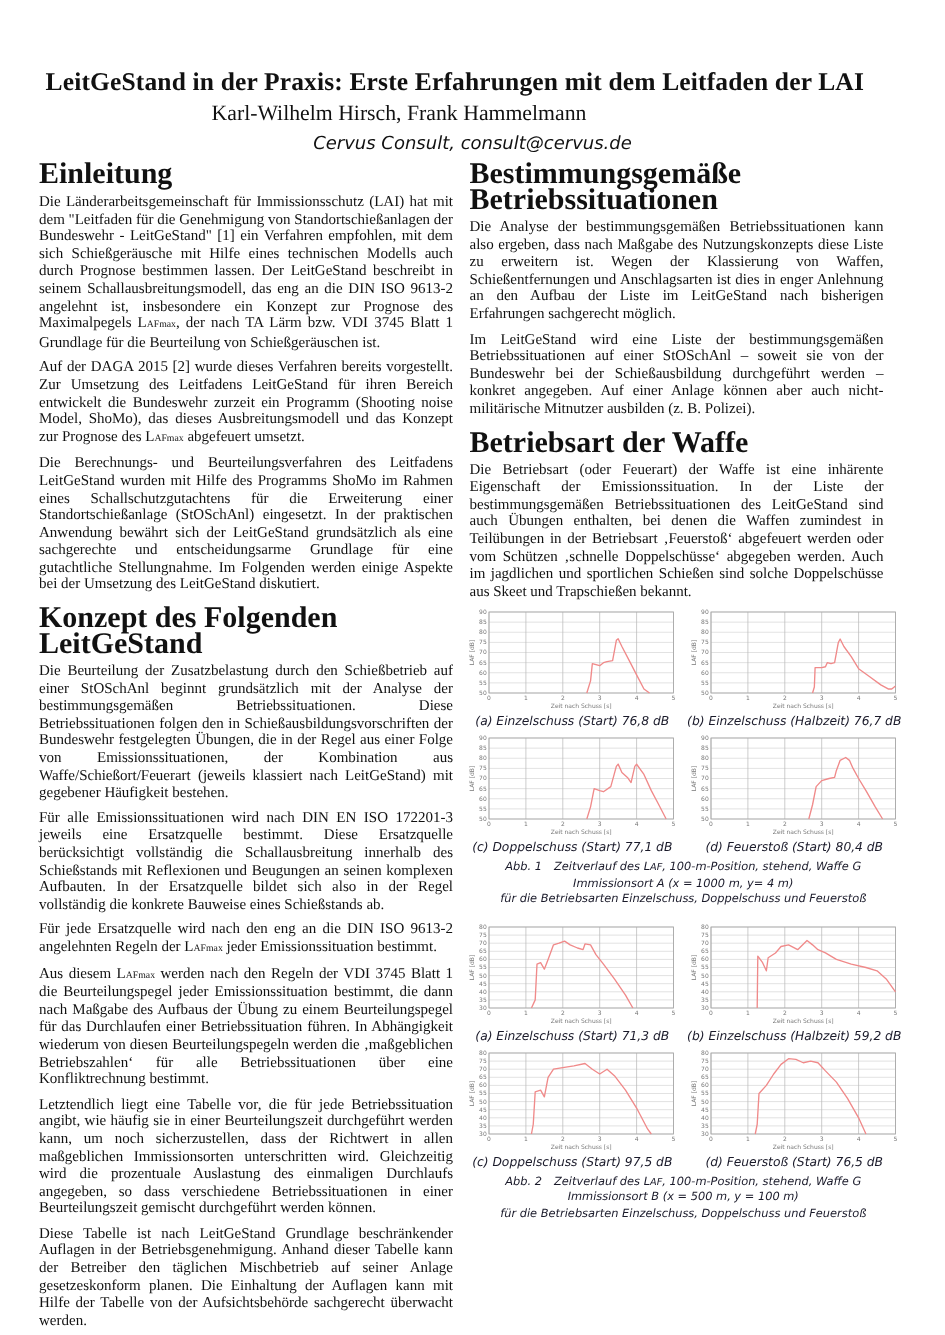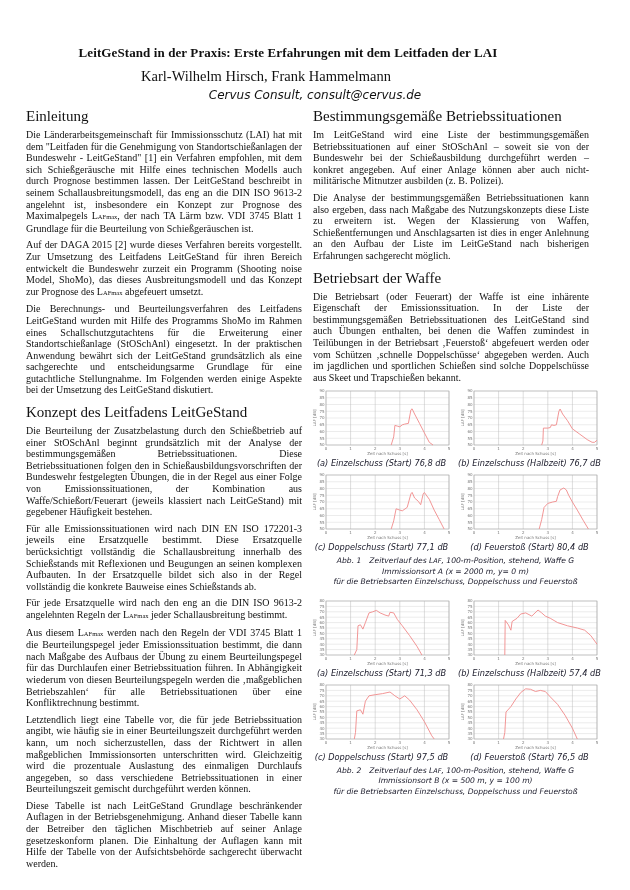--- a/index.html
+++ b/index.html
@@ -1,23 +1,23 @@
 <!DOCTYPE html>
 <html><head>
 <meta charset="utf-8">
 <style>
   html,body{margin:0;padding:0;background:#fff;}
   body{width:630px;height:890px;position:relative;overflow:hidden;font-family:"Liberation Serif",serif;color:#111;}
-  .title{position:absolute;top:45px;left:0;width:576px;text-align:center;font-weight:bold;font-size:13px;letter-spacing:0.1px;}
+  .title{position:absolute;top:45px;left:0;width:576px;text-align:right;font-weight:bold;font-size:17px;letter-spacing:0.1px;}
   .authors{position:absolute;top:68px;left:0;width:532px;text-align:center;font-size:14.5px;}
   .affil{position:absolute;top:88px;left:0;width:630px;text-align:center;font-size:12px;font-style:italic;font-family:"DejaVu Sans",sans-serif;}
   .col{position:absolute;top:108px;width:276px;}
   .col.left{left:26px;}
   .col.right{left:313px;}
-  h2{font-size:15px;font-weight:normal;margin:0 0 4px 0;line-height:17px;}
+  h2{font-size:20px;font-weight:bold;margin:0 0 4px 0;line-height:17px;}
   p{margin:0 0 5px 0;font-size:10px;line-height:11.6px;text-align:justify;}
   .sub{font-size:6.5px;}
   .figgrid{display:grid;grid-template-columns:145px 145px;column-gap:3px;margin-left:-4px;width:293px;}
   .panel{display:flex;flex-direction:column;align-items:center;}
   .panel svg{display:block;}
   .cap{font-family:"DejaVu Sans",sans-serif;font-style:italic;font-size:8.2px;color:#1a1a2a;margin:2px 0 4px 0;text-align:right;white-space:nowrap;}
   .figcap{font-family:"DejaVu Sans",sans-serif;font-style:italic;font-size:7.6px;text-align:center;line-height:10.5px;margin:0 0 10px -4px;width:293px;color:#1a1a2a;}
   .figcap .lbl{display:inline-block;margin-right:8px;}
   .axis-text{font-family:"DejaVu Sans",sans-serif;font-size:4px;fill:#777;}
 </style>
@@ -26,33 +26,33 @@
 
 <div class="title">LeitGeStand in der Praxis: Erste Erfahrungen mit dem Leitfaden der LAI</div>
 <div class="authors">Karl-Wilhelm Hirsch, Frank Hammelmann</div>
 <div class="affil">Cervus Consult, consult@cervus.de</div>
 
 <div class="col left">
   <h2>Einleitung</h2>
   <p><span>Die Länderarbeitsgemeinschaft für Immissionsschutz (LAI) hat mit dem "Leitfaden für die Genehmigung von Standortschießanlagen der Bundeswehr - LeitGeStand" [1] ein Verfahren empfohlen, mit dem sich Schießgeräusche mit Hilfe eines technischen Modells auch durch Prognose bestimmen lassen. Der LeitGeStand beschreibt in seinem Schallausbreitungsmodell, das eng an die DIN ISO 9613-2 angelehnt ist, insbesondere ein Konzept zur Prognose des Maximalpegels L</span><span class="sub">AFmax</span><span>, der nach TA Lärm bzw. VDI 3745 Blatt 1 Grundlage für die Beurteilung von Schießgeräuschen ist.</span></p>
   <p><span>Auf der DAGA 2015 [2] wurde dieses Verfahren bereits vorgestellt. Zur Umsetzung des Leitfadens LeitGeStand für ihren Bereich entwickelt die Bundeswehr zurzeit ein Programm (Shooting noise Model, ShoMo), das dieses Ausbreitungsmodell und das Konzept zur Prognose des L</span><span class="sub">AFmax</span><span> abgefeuert umsetzt.</span></p>
   <p>Die Berechnungs- und Beurteilungsverfahren des Leitfadens LeitGeStand wurden mit Hilfe des Programms ShoMo im Rahmen eines Schallschutzgutachtens für die Erweiterung einer Standortschießanlage (StOSchAnl) eingesetzt. In der praktischen Anwendung bewährt sich der LeitGeStand grundsätzlich als eine sachgerechte und entscheidungsarme Grundlage für eine gutachtliche Stellungnahme. Im Folgenden werden einige Aspekte bei der Umsetzung des LeitGeStand diskutiert.</p>
-  <h2 style="margin-top:8px">Konzept des Leitfadens LeitGeStand</h2>
+  <h2 style="margin-top:8px">Konzept des Folgenden LeitGeStand</h2>
   <p>Die Beurteilung der Zusatzbelastung durch den Schießbetrieb auf einer StOSchAnl beginnt grundsätzlich mit der Analyse der bestimmungsgemäßen Betriebssituationen. Diese Betriebssituationen folgen den in Schießausbildungsvorschriften der Bundeswehr festgelegten Übungen, die in der Regel aus einer Folge von Emissionssituationen, der Kombination aus Waffe/Schießort/Feuerart (jeweils klassiert nach LeitGeStand) mit gegebener Häufigkeit bestehen.</p>
   <p>Für alle Emissionssituationen wird nach DIN EN ISO 172201-3 jeweils eine Ersatzquelle bestimmt. Diese Ersatzquelle berücksichtigt vollständig die Schallausbreitung innerhalb des Schießstands mit Reflexionen und Beugungen an seinen komplexen Aufbauten. In der Ersatzquelle bildet sich also in der Regel vollständig die konkrete Bauweise eines Schießstands ab.</p>
-  <p><span>Für jede Ersatzquelle wird nach den eng an die DIN ISO 9613-2 angelehnten Regeln der L</span><span class="sub">AFmax</span><span> jeder Schallausbreitung bestimmt.</span></p>
+  <p><span>Für jede Ersatzquelle wird nach den eng an die DIN ISO 9613-2 angelehnten Regeln der L</span><span class="sub">AFmax</span><span> jeder Emissionssituation bestimmt.</span></p>
   <p><span>Aus diesem L</span><span class="sub">AFmax</span><span> werden nach den Regeln der VDI 3745 Blatt 1 die Beurteilungspegel jeder Emissionssituation bestimmt, die dann nach Maßgabe des Aufbaus der Übung zu einem Beurteilungspegel für das Durchlaufen einer Betriebssituation führen. In Abhängigkeit wiederum von diesen Beurteilungspegeln werden die ‚maßgeblichen Betriebszahlen‘ für alle Betriebssituationen über eine Konfliktrechnung bestimmt.</span></p>
   <p>Letztendlich liegt eine Tabelle vor, die für jede Betriebssituation angibt, wie häufig sie in einer Beurteilungszeit durchgeführt werden kann, um noch sicherzustellen, dass der Richtwert in allen maßgeblichen Immissionsorten unterschritten wird. Gleichzeitig wird die prozentuale Auslastung des einmaligen Durchlaufs angegeben, so dass verschiedene Betriebssituationen in einer Beurteilungszeit gemischt durchgeführt werden können.</p>
   <p>Diese Tabelle ist nach LeitGeStand Grundlage beschränkender Auflagen in der Betriebsgenehmigung. Anhand dieser Tabelle kann der Betreiber den täglichen Mischbetrieb auf seiner Anlage gesetzeskonform planen. Die Einhaltung der Auflagen kann mit Hilfe der Tabelle von der Aufsichtsbehörde sachgerecht überwacht werden.</p>
 </div>
 
 <div class="col right">
   <h2>Bestimmungsgemäße Betriebssituationen</h2>
+  <p>Die Analyse der bestimmungsgemäßen Betriebssituationen kann also ergeben, dass nach Maßgabe des Nutzungskonzepts diese Liste zu erweitern ist. Wegen der Klassierung von Waffen, Schießentfernungen und Anschlagsarten ist dies in enger Anlehnung an den Aufbau der Liste im LeitGeStand nach bisherigen Erfahrungen sachgerecht möglich.</p>
   <p>Im LeitGeStand wird eine Liste der bestimmungsgemäßen Betriebssituationen auf einer StOSchAnl – soweit sie von der Bundeswehr bei der Schießausbildung durchgeführt werden – konkret angegeben. Auf einer Anlage können aber auch nicht-militärische Mitnutzer ausbilden (z. B. Polizei).</p>
-  <p>Die Analyse der bestimmungsgemäßen Betriebssituationen kann also ergeben, dass nach Maßgabe des Nutzungskonzepts diese Liste zu erweitern ist. Wegen der Klassierung von Waffen, Schießentfernungen und Anschlagsarten ist dies in enger Anlehnung an den Aufbau der Liste im LeitGeStand nach bisherigen Erfahrungen sachgerecht möglich.</p>
   <h2 style="margin-top:8px">Betriebsart der Waffe</h2>
   <p>Die Betriebsart (oder Feuerart) der Waffe ist eine inhärente Eigenschaft der Emissionssituation. In der Liste der bestimmungsgemäßen Betriebssituationen des LeitGeStand sind auch Übungen enthalten, bei denen die Waffen zumindest in Teilübungen in der Betriebsart ‚Feuerstoß‘ abgefeuert werden oder vom Schützen ‚schnelle Doppelschüsse‘ abgegeben werden. Auch im jagdlichen und sportlichen Schießen sind solche Doppelschüsse aus Skeet und Trapschießen bekannt.</p>
 
   <div class="figgrid" style="margin-top:4px">
     <div class="panel">
         <svg class="chart" width="140" height="68">
           <line x1="14" x2="137" y1="57" y2="57" stroke="#d8d8d8" stroke-width="0.5"></line>
           <text x="12.5" y="58.3" text-anchor="end" class="axis-text">50</text>
           <line x1="14" x2="137" y1="50.25" y2="50.25" stroke="#d8d8d8" stroke-width="0.5"></line>
           <text x="12.5" y="51.55" text-anchor="end" class="axis-text">55</text>
@@ -202,21 +202,21 @@
           <rect x="14" y="3" width="123" height="54" fill="none" stroke="#aaa" stroke-width="0.6"></rect>
           <text x="75.5" y="67" text-anchor="middle" class="axis-text">Zeit nach Schuss [s]</text>
           <text x="0" y="0" text-anchor="middle" class="axis-text" transform="translate(4,30) rotate(-90)">LAF [dB]</text>
           <polyline points="79.2,57.0 81.7,47.5 84.1,35.4 87.8,31.4 92.7,30.0 96.4,29.3 97.6,24.6 100.1,17.9 103.8,16.0 106.3,17.9 108.7,23.3 112.4,30.0 117.3,38.1 123.5,48.9 128.4,57.0" fill="none" stroke="#f08a8a" stroke-width="0.9" stroke-linejoin="round"></polyline>
         </svg>
         <div class="cap">(d) Feuerstoß (Start) 80,4 dB</div>
       </div>
   </div>
   <div class="figcap">
     <div><span class="lbl">Abb. 1</span><span>Zeitverlauf des L</span><span class="sub">AF</span><span>, 100-m-Position, stehend, Waffe G</span></div>
-    <div>Immissionsort A (x = 2000 m, y= 0 m)</div>
+    <div>Immissionsort A (x = 1000 m, y= 4 m)</div>
     <div>für die Betriebsarten Einzelschuss, Doppelschuss und Feuerstoß</div>
   </div>
 
   <div class="figgrid">
     <div class="panel">
         <svg class="chart" width="140" height="68">
           <line x1="14" x2="137" y1="57" y2="57" stroke="#d8d8d8" stroke-width="0.5"></line>
           <text x="12.5" y="58.3" text-anchor="end" class="axis-text">30</text>
           <line x1="14" x2="137" y1="51.6" y2="51.6" stroke="#d8d8d8" stroke-width="0.5"></line>
           <text x="12.5" y="52.9" text-anchor="end" class="axis-text">35</text>
@@ -291,21 +291,21 @@
           <text x="87.8" y="61.5" text-anchor="middle" class="axis-text">3</text>
           <line x1="112.4" x2="112.4" y1="3" y2="57" stroke="#bbb" stroke-width="0.5"></line>
           <text x="112.4" y="61.5" text-anchor="middle" class="axis-text">4</text>
           <line x1="137" x2="137" y1="3" y2="57" stroke="#bbb" stroke-width="0.5"></line>
           <text x="137" y="61.5" text-anchor="middle" class="axis-text">5</text>
           <rect x="14" y="3" width="123" height="54" fill="none" stroke="#aaa" stroke-width="0.6"></rect>
           <text x="75.5" y="67" text-anchor="middle" class="axis-text">Zeit nach Schuss [s]</text>
           <text x="0" y="0" text-anchor="middle" class="axis-text" transform="translate(4,30) rotate(-90)">LAF [dB]</text>
           <polyline points="44.8,57.0 45.2,22.4 48.4,26.8 50.9,32.2 52.1,23.5 57.0,20.3 60.7,16.0 65.7,14.9 71.8,18.1 78.0,12.0 81.7,14.9 85.3,18.1 90.3,20.3 97.6,24.6 107.5,27.8 117.3,30.0 124.7,32.2 130.8,37.6 137.0,46.2" fill="none" stroke="#f08a8a" stroke-width="0.9" stroke-linejoin="round"></polyline>
         </svg>
-        <div class="cap">(b) Einzelschuss (Halbzeit) 57,4 dB</div>
+        <div class="cap">(b) Einzelschuss (Halbzeit) 59,2 dB</div>
       </div>
     <div class="panel">
         <svg class="chart" width="140" height="68">
           <line x1="14" x2="137" y1="57" y2="57" stroke="#d8d8d8" stroke-width="0.5"></line>
           <text x="12.5" y="58.3" text-anchor="end" class="axis-text">30</text>
           <line x1="14" x2="137" y1="51.6" y2="51.6" stroke="#d8d8d8" stroke-width="0.5"></line>
           <text x="12.5" y="52.9" text-anchor="end" class="axis-text">35</text>
           <line x1="14" x2="137" y1="46.2" y2="46.2" stroke="#d8d8d8" stroke-width="0.5"></line>
           <text x="12.5" y="47.5" text-anchor="end" class="axis-text">40</text>
           <line x1="14" x2="137" y1="40.8" y2="40.8" stroke="#d8d8d8" stroke-width="0.5"></line>

